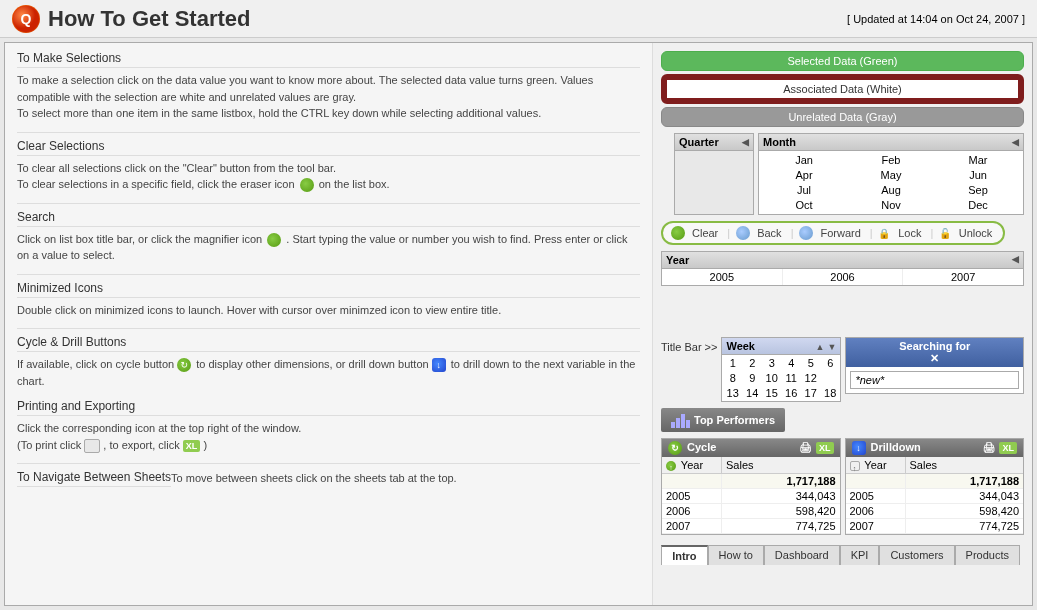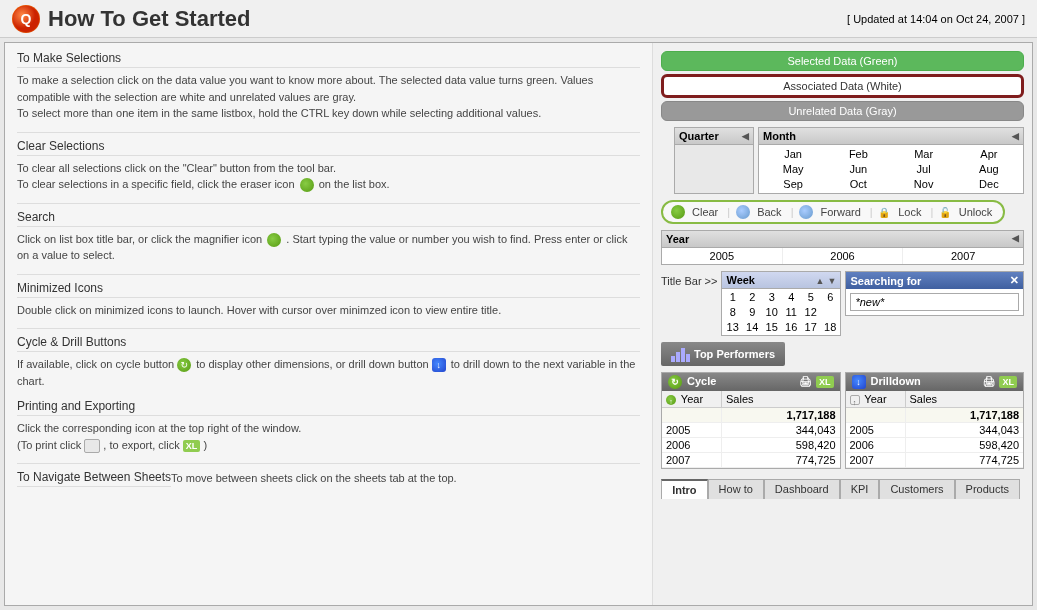--- a/index.html
+++ b/index.html
@@ -94,21 +94,21 @@
       flex-direction: column;
       gap: 3px;
     }
     .legend-item {
       padding: 3px 8px;
       text-align: center;
       font-size: 11px;
       border-radius: 6px;
     }
     .legend-green { background: #5cb85c; color: white; border: 1px solid #4cae4c; }
-    .legend-white { background: white; color: #333; border: 3px solid #7f1d1d; }
+    .legend-white { background: white; color: #333; border: 6px solid #7f1d1d; }
     .legend-gray  { background: #999; color: white; border: 1px solid #888; }
 
     
     #quarter-month {
       display: flex;
       gap: 4px;
       padding-left: 13px;
     }
     .dim-box {
       flex: 1;
@@ -125,21 +125,21 @@
       justify-content: space-between;
       align-items: center;
     }
     .dim-nav-btn {
       cursor: pointer;
       color: #555;
       font-size: 9px;
     }
     .dim-grid {
       display: grid;
-      grid-template-columns: repeat(4, 1fr);
+      grid-template-columns: repeat(3, 1fr);
       gap: 1px;
       padding: 2px;
       background: #fff;
     }
     .dim-grid.q-grid {
       grid-template-columns: 1fr;
     }
     .dim-cell {
       padding: 1px 4px;
       text-align: center;
@@ -210,20 +210,21 @@
       font-size: 11px;
       border-right: 1px solid #eee;
     }
     .year-cell:last-child { border-right: none; }
 
     
     #week-search {
       display: flex;
       gap: 4px;
       align-items: flex-start;
+      margin-top: 45px;
     }
     #title-bar-label {
       font-size: 11px;
       color: #333;
       white-space: nowrap;
       padding-top: 4px;
     }
     #week-box {
       border: 1px solid #aaa;
       background: #e8e8e8;
@@ -257,20 +258,21 @@
     }
     .search-header {
       background: linear-gradient(to bottom, #6080c0, #4060a0);
       color: white;
       padding: 2px 4px;
       font-size: 11px;
       font-weight: bold;
       display: flex;
       justify-content: space-between;
       align-items: center;
+      flex-direction: column;
     }
     .search-close {
       cursor: pointer;
       color: white;
       font-size: 11px;
     }
     .search-input {
       padding: 4px;
       background: white;
     }

